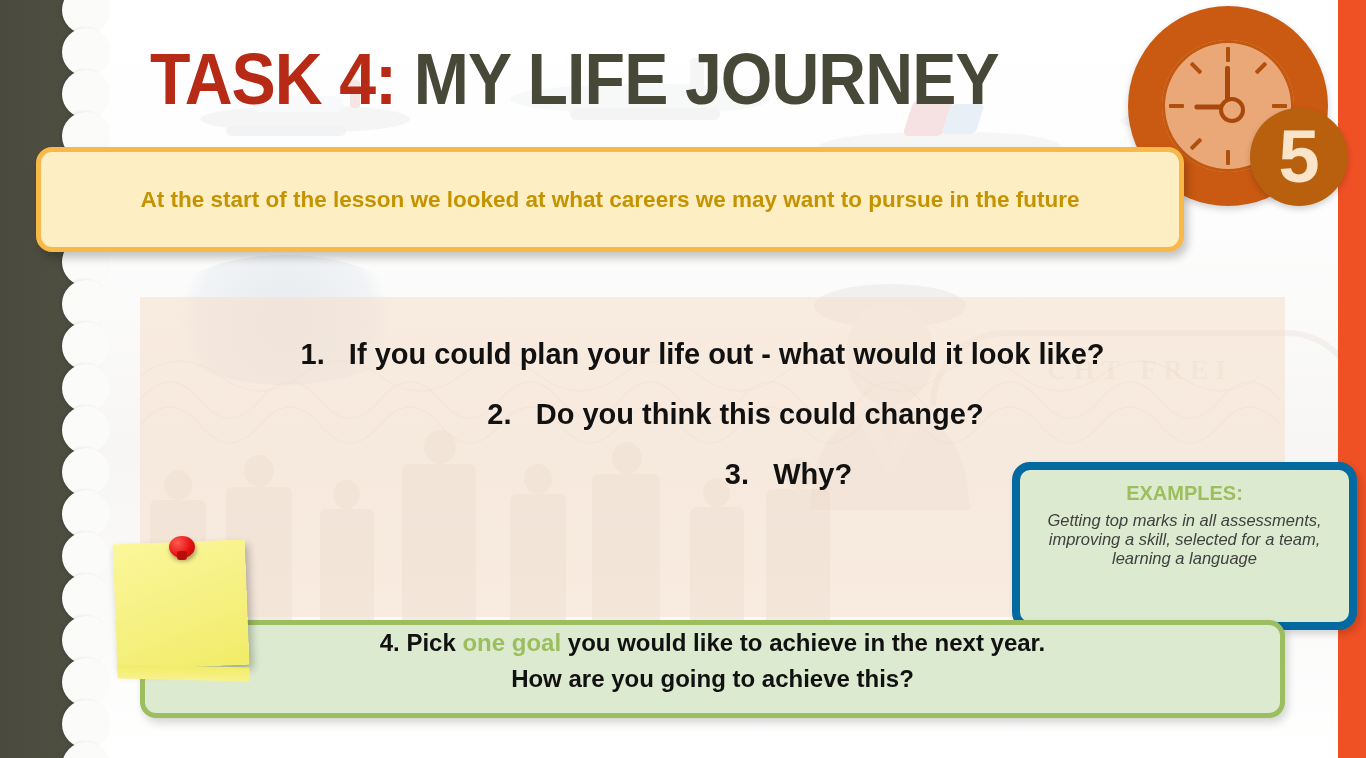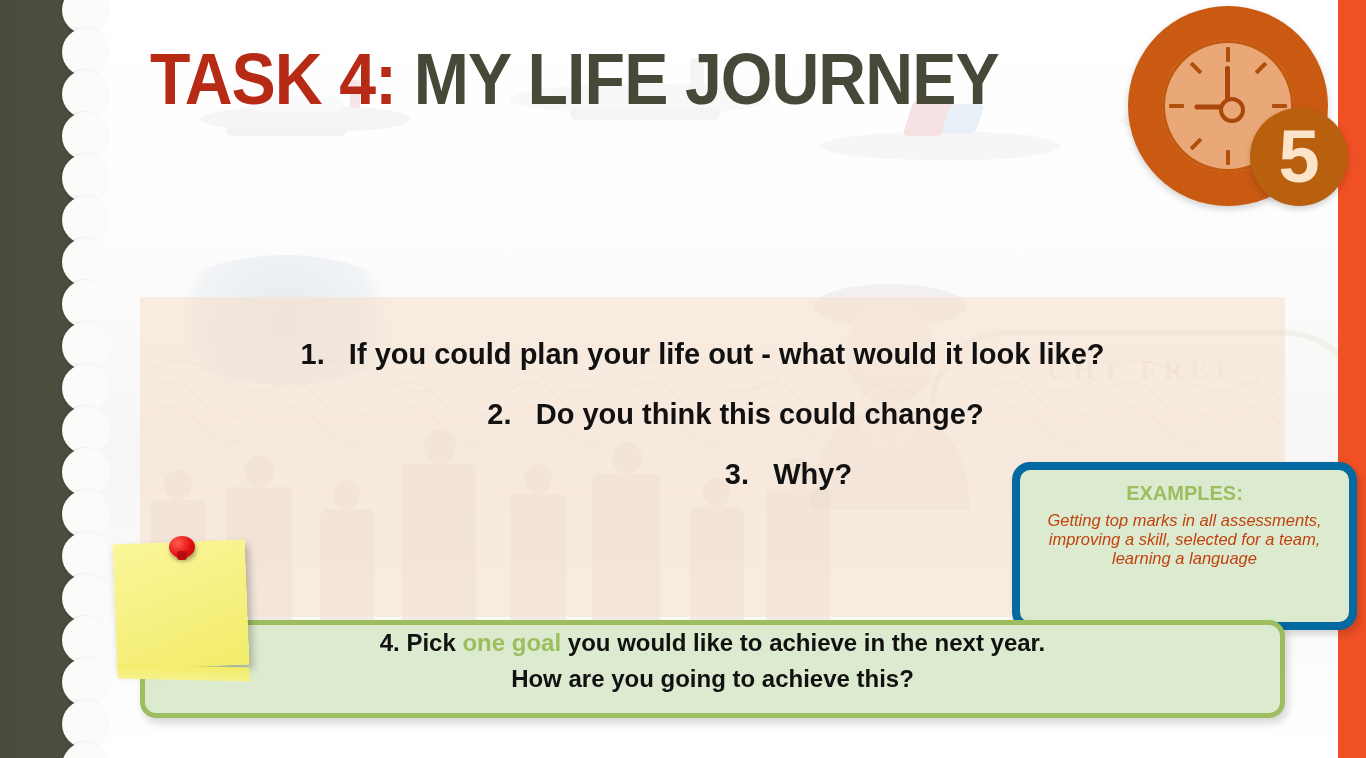--- a/index.html
+++ b/index.html
@@ -155,21 +155,21 @@
   .examples{
     position:absolute;left:1012px;top:462px;width:345px;height:168px;
     background:#dcead0;border:8px solid #0369a1;border-radius:18px;
     box-sizing:border-box;padding:10px 14px 0 14px;
     box-shadow:3px 4px 7px rgba(0,0,0,.16);
   }
   .ex-title{
     text-align:center;color:#9cbe5e;font-size:20px;font-weight:700;line-height:26px;
   }
   .ex-body{
-    text-align:center;color:#c2410c;font-style:italic;font-size:16.5px;
+    text-align:center;color:#404040;font-style:italic;font-size:16.5px;
     line-height:19px;margin-top:5px;
   }
 
   
   .green-banner{
     position:absolute;left:140px;top:620px;width:1145px;height:98px;
     background:#dcead0;border:5px solid #9cbe5e;border-radius:16px;
     box-sizing:border-box;
     box-shadow:3px 5px 8px rgba(0,0,0,.16);
     display:flex;flex-direction:column;align-items:center;justify-content:flex-start;
@@ -341,20 +341,23 @@
         <span class="hand hand-h"></span>
         <span class="hand hand-m"></span>
         <span class="pivot"></span>
       </div>
     </div>
     <div class="badge">
       <div class="badge-num">5</div>
     </div>
   </div>
 
+  <div class="yellow-banner">
+    <div class="yellow-text">At the start of the lesson we looked at what careers we may want to pursue in the future</div>
+  </div>
 
   <div class="qlist">
     <div class="q-line q1">
       <span>1.</span>
       &nbsp;
       <span>If you could plan your life out - what would it look like?</span>
     </div>
     <div class="q-line q2">
       <span>2.</span>
       &nbsp;

